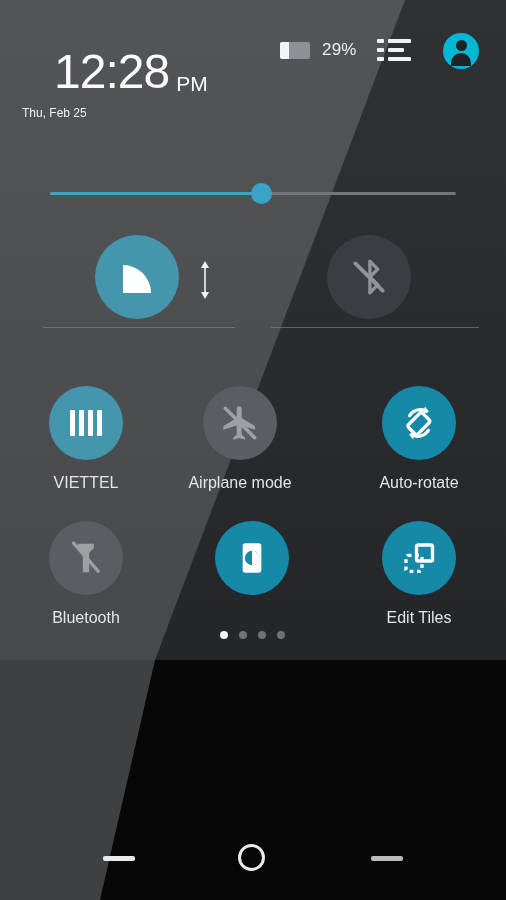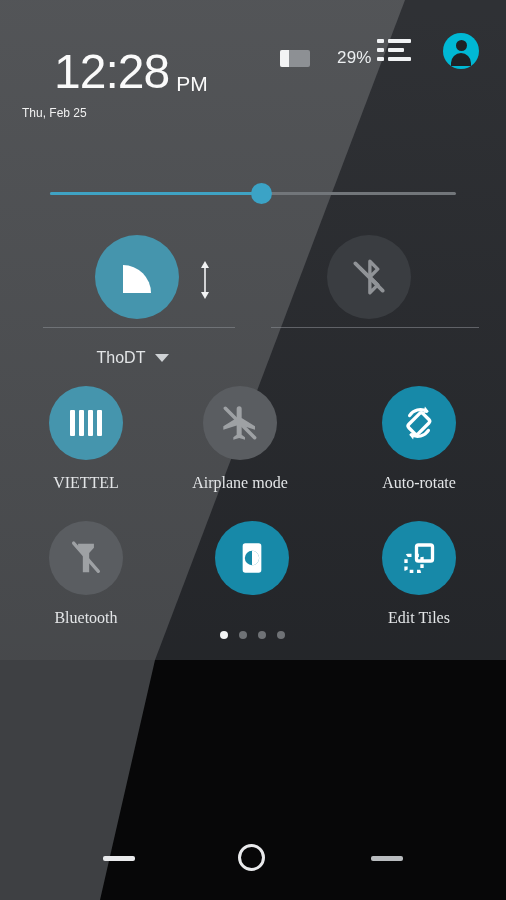--- a/index.html
+++ b/index.html
@@ -34,21 +34,21 @@
     background:#26282c;
     clip-path:polygon(405px 0, 506px 0, 506px 660px, 155px 660px);
   }
   .panel-shade{
     position:absolute;left:0;top:0;width:506px;height:660px;
     background:linear-gradient(180deg, rgba(255,255,255,0.045) 0%, rgba(0,0,0,0.06) 100%);
     pointer-events:none;
   }
   .battery{
     position:absolute;left:280px;top:40px;
-    display:flex;align-items:center;gap:27px;margin-top:8px;
+    display:flex;align-items:center;gap:12px;
   }
   .bat-shell{
     position:relative;width:30px;height:17px;
     background:#8d9094;border-radius:2px;
   }
   .bat-fill{
     position:absolute;left:0;top:0;bottom:0;width:29%;
     background:#f2f3f4;border-radius:2px 0 0 2px;
   }
   .bat-text{color:#eceff1;font-size:17px;letter-spacing:.2px;}
@@ -104,21 +104,21 @@
   .wifi-pie{width:40px;height:40px;position:relative;}
   .wifi-pie i{
     position:absolute;left:6px;top:8px;width:28px;height:28px;
     background:#fff;
     border-top-left-radius:0;border-top-right-radius:28px;
     border-bottom-left-radius:0;border-bottom-right-radius:0;
     transform:rotate(0deg);
   }
 
   
-  .tile{position:absolute;width:168px;height:135px;font-family:Liberation Serif, serif;}
+  .tile{position:absolute;width:168px;height:135px;}
   .tile .circ{
     position:absolute;left:50%;margin-left:-37px;top:0;
     width:74px;height:74px;border-radius:50%;
     display:flex;align-items:center;justify-content:center;
   }
   .tile .tlabel{
     position:absolute;left:0;top:88px;width:100%;text-align:center;
     font-size:16px;color:#e3e5e7;
   }
   .on-light{background:#4595ad;}
@@ -191,24 +191,20 @@
         </div>
     </div>
     <div class="updown">
       <svg width="12" height="42" viewBox="0 0 12 42">
         <path d="M6 2 L10 9 H2 Z" fill="#f2f3f4"></path>
         <path d="M6 40 L10 33 H2 Z" fill="#f2f3f4"></path>
         <rect x="5.2" y="7" width="1.6" height="28" fill="#f2f3f4"></rect>
       </svg>
     </div>
     <div class="divider"></div>
-    <div class="biglabel">
-      <span>ThoDT</span>
-      <span class="caret"></span>
-    </div>
   </div>
 
   <div class="bigtile right">
     <div class="bigcircle">
       <svg width="42" height="42" viewBox="0 0 24 24" class="ico-off">
         <path d="M12.5 3 L17 7.5 L12.5 12 L12.5 3 Z M12.5 12 L17 16.5 L12.5 21 L12.5 12 Z" fill="none" stroke="#cfd2d5" stroke-width="1.9" stroke-linejoin="round"></path>
         <path d="M7.5 7.5 L17 16.5" stroke="#cfd2d5" stroke-width="1.9" stroke-linecap="round" fill="none"></path>
         <path d="M4.2 4.2 L19.8 19.8" stroke="#cfd2d5" stroke-width="2.1" stroke-linecap="round"></path>
       </svg>
     </div>

